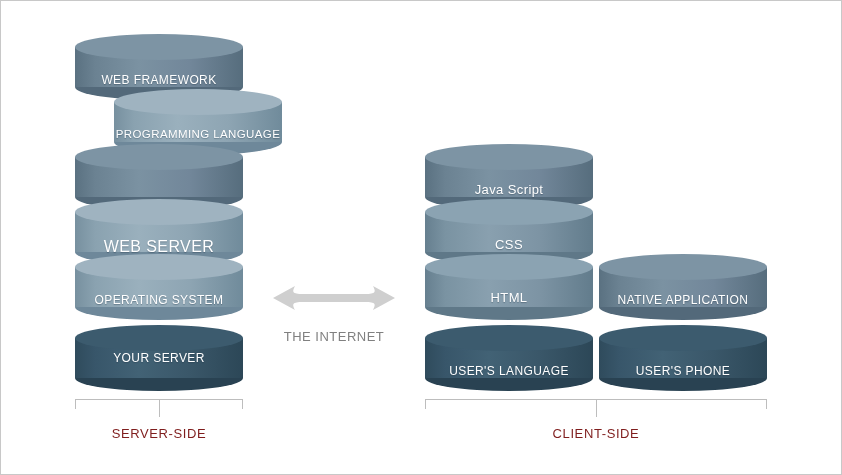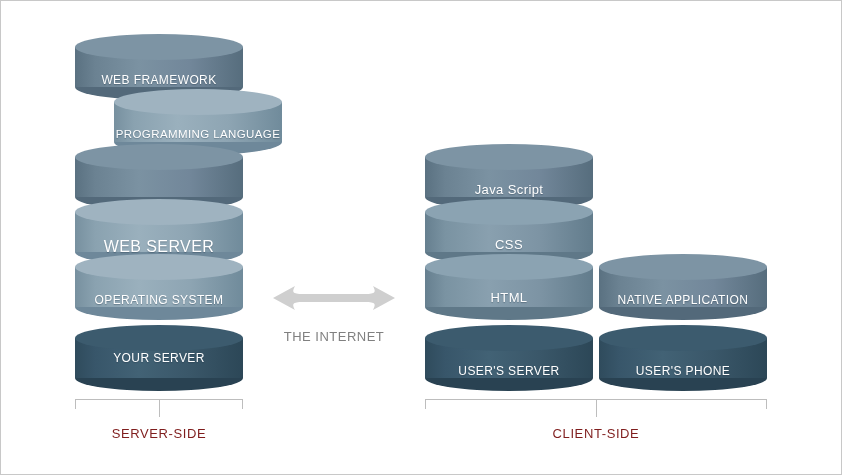--- a/index.html
+++ b/index.html
@@ -218,21 +218,21 @@
     <div class="bottom" style="top:40px;"></div>
     <div class="body" style="top:13px; height:40px;"></div>
     <div class="top"></div>
     <div class="label" style="top:36px; font-size:13px;">HTML</div>
   </div>
 
   <div class="cyl sh-base" style="left:424px; top:324px; width:168px; height:66px;">
     <div class="bottom" style="top:40px;"></div>
     <div class="body" style="top:13px; height:40px;"></div>
     <div class="top"></div>
-    <div class="label" style="top:39px; font-size:12px;">USER'S SERVER</div>
+    <div class="label" style="top:39px; font-size:12px;">USER'S LANGUAGE</div>
   </div>
 
   <div class="cyl sh-dark" style="left:598px; top:253px; width:168px; height:66px;">
     <div class="bottom" style="top:40px;"></div>
     <div class="body" style="top:13px; height:40px;"></div>
     <div class="top"></div>
     <div class="label" style="top:39px; font-size:12px;">NATIVE APPLICATION</div>
   </div>
 
   <div class="cyl sh-base" style="left:598px; top:324px; width:168px; height:66px;">

